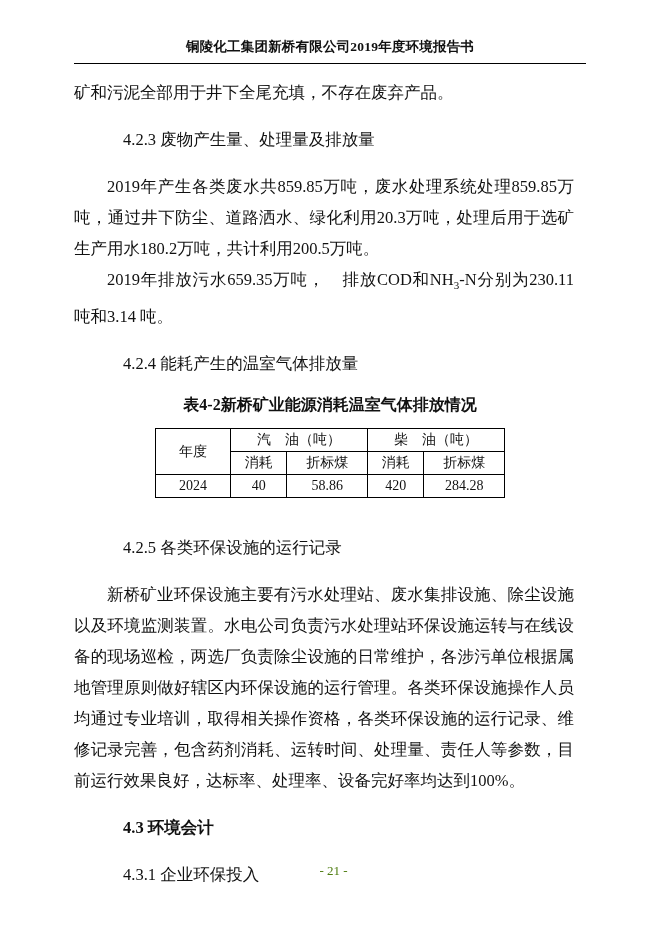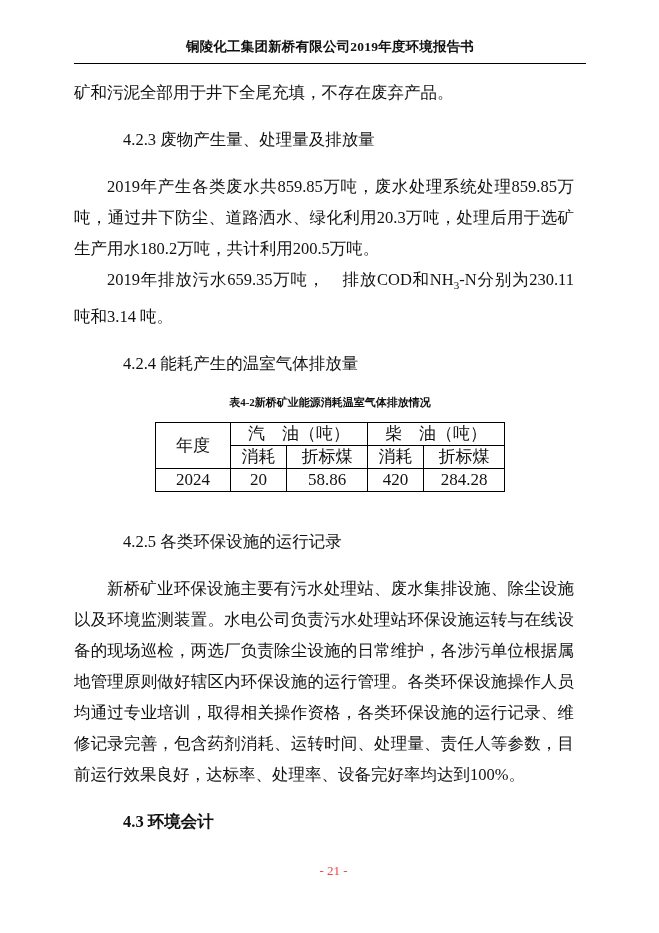--- a/index.html
+++ b/index.html
@@ -59,51 +59,51 @@
   }
   .heading.bold {
     font-weight: bold;
   }
   sub {
     font-size: 11px;
     vertical-align: sub;
   }
   .table-caption {
     text-align: center;
-    font-size: 11px;
+    font-size: 16px;
     font-weight: bold;
     margin: 4px 0 3px 0;
     color: #111;
   }
   table.data {
     border-collapse: collapse;
     margin: 12px auto;
     width: 350px;
-    font-size: 17px;
+    font-size: 14px;
     color: #111;
   }
   table.data td {
     border: 1px solid #000;
     text-align: center;
     padding: 2px 2px;
     line-height: 18px;
     font-family: "Liberation Serif", serif;
   }
   table.data td.hdr {
     font-weight: normal;
   }
   .spacer-6 { height: 6px; }
   .footer {
     position: absolute;
     left: 8px;
     right: 0;
     bottom: 54px;
     text-align: center;
     font-size: 13px;
-    color: #ef4444;
+    color: #4d7c0f;
   }
 </style>
 </head>
 <body>
 
 <div class="page">
   <div class="content">
 
     <div class="header">铜陵化工集团新桥有限公司2019年度环境报告书</div>
     <div class="header-rule"></div>
@@ -129,33 +129,34 @@
         <td class="hdr" colspan="2">柴　油（吨）</td>
       </tr>
       <tr>
         <td class="hdr">消耗</td>
         <td class="hdr">折标煤</td>
         <td class="hdr">消耗</td>
         <td class="hdr">折标煤</td>
       </tr>
       <tr>
         <td>2024</td>
-        <td>20</td>
+        <td>40</td>
         <td>58.86</td>
         <td>420</td>
         <td>284.28</td>
       </tr>
     </tbody>
       </table>
 
     <div class="spacer-6"></div>
 
     <p class="heading">4.2.5 各类环保设施的运行记录</p>
 
     <p class="para indent">新桥矿业环保设施主要有污水处理站、废水集排设施、除尘设施以及环境监测装置。水电公司负责污水处理站环保设施运转与在线设备的现场巡检，两选厂负责除尘设施的日常维护，各涉污单位根据属地管理原则做好辖区内环保设施的运行管理。各类环保设施操作人员均通过专业培训，取得相关操作资格，各类环保设施的运行记录、维修记录完善，包含药剂消耗、运转时间、处理量、责任人等参数，目前运行效果良好，达标率、处理率、设备完好率均达到100%。</p>
 
     <p class="heading bold">4.3 环境会计</p>
 
+    <p class="heading">4.3.1 企业环保投入</p>
 
   </div>
 
   <div class="footer">- 21 -</div>
 </div>
 
 </body></html>

